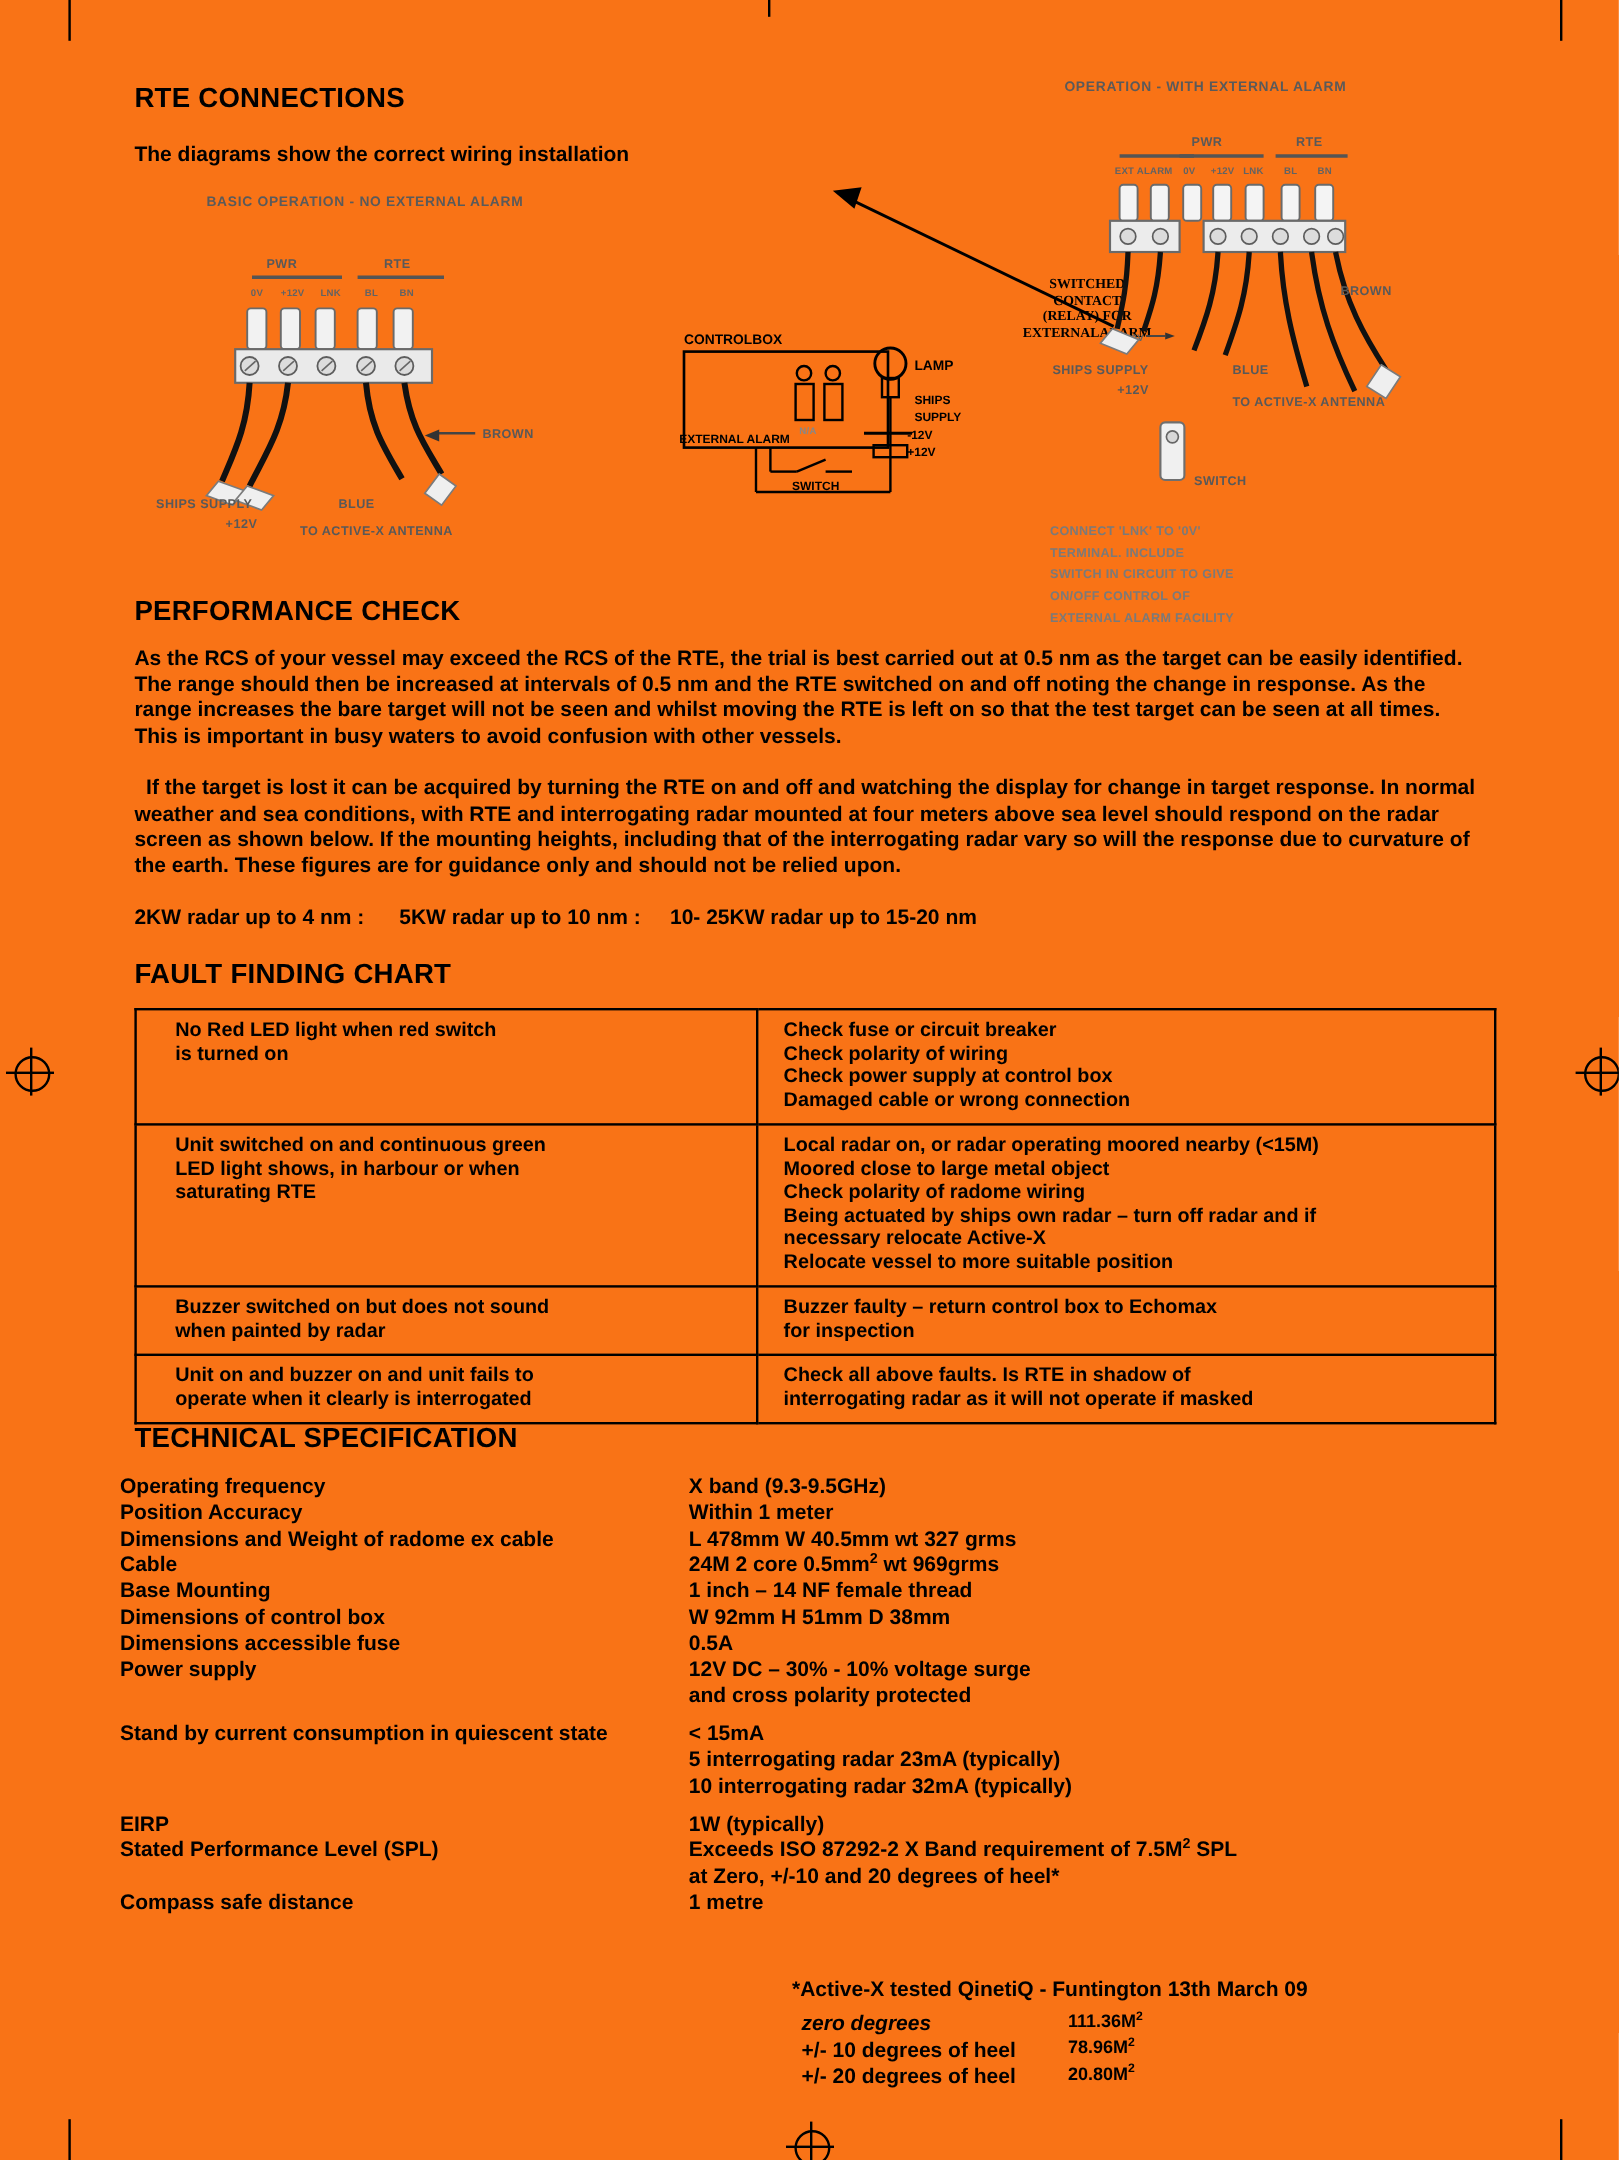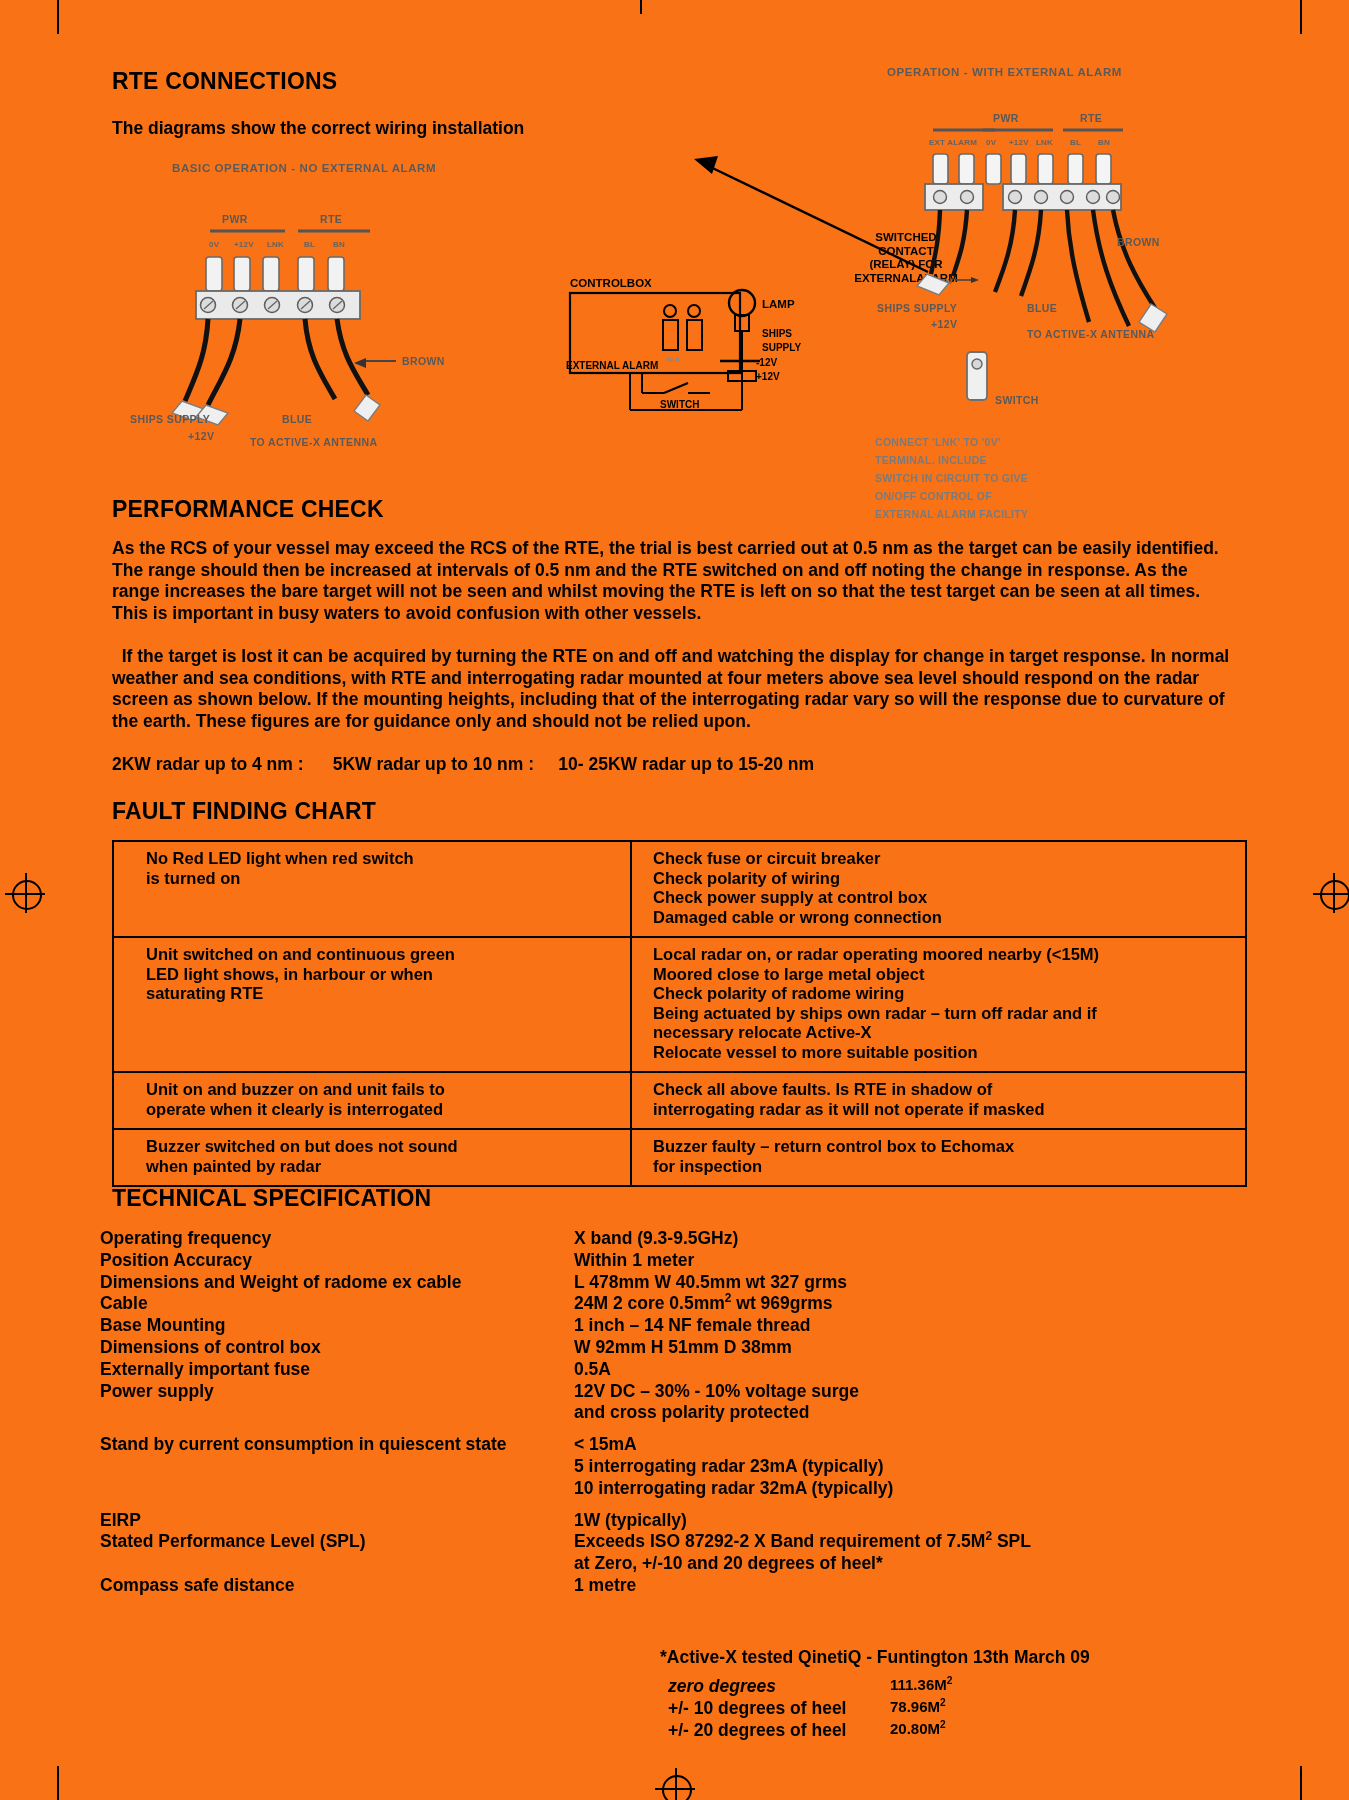--- a/index.html
+++ b/index.html
@@ -265,21 +265,21 @@
     <text class="blk-lbl-sm" x="196" y="101">-12V</text>
     <rect x="168" y="106" width="28" height="10" fill="none" stroke="#000" stroke-width="2"></rect>
     <text class="blk-lbl-sm" x="196" y="115">+12V</text>
   </svg>
 
   <svg class="diagram" style="left:660px; top:140px;" width="280" height="140" viewBox="0 0 280 140">
     <line x1="268" y1="132" x2="40" y2="22" stroke="#000" stroke-width="2.4"></line>
     <path d="M34 19 l 24 -3 l -6 18 z" fill="#000"></path>
   </svg>
 
-  <div class="diagram" style="left:836px; top:231px; width:140px; text-align:center; font-size:11.5px; font-weight:bold; line-height:13.5px;">
+  <div class="diagram" style="left:836px; top:231px; width:140px; text-align:center; font-size:11.5px; font-weight:bold; line-height:13.5px;font-family:Liberation Serif, serif;">
     <div>SWITCHED</div>
     <div>CONTACT</div>
     <div>(RELAY) FOR</div>
     <div>EXTERNALALARM</div>
   </div>
 
   <svg class="diagram" style="left:855px; top:60px;" width="345" height="460" viewBox="0 0 345 460">
     <text class="dgm-title" x="32" y="16">OPERATION - WITH EXTERNAL ALARM</text>
 
     <text class="dgm-lbl" x="138" y="62">PWR</text>
@@ -385,36 +385,36 @@
           <div>Local radar on, or radar operating moored nearby (&lt;15M)</div>
           <div>Moored close to large metal object</div>
           <div>Check polarity of radome wiring</div>
           <div>Being actuated by ships own radar – turn off radar and if</div>
           <div>necessary relocate Active-X</div>
           <div>Relocate vessel to more suitable position</div>
         </td>
       </tr>
       <tr>
         <td class="c1">
+          <div>Buzzer switched on but does not sound</div>
+          <div>when painted by radar</div>
+        </td>
+        <td class="c2">
+          <div>Buzzer faulty – return control box to Echomax</div>
+          <div>for inspection</div>
+        </td>
+      </tr>
+      <tr>
+        <td class="c1">
           <div>Unit on and buzzer on and unit fails to</div>
           <div>operate when it clearly is interrogated</div>
         </td>
         <td class="c2">
           <div>Check all above faults.  Is RTE in shadow of</div>
           <div>interrogating radar as it will not operate if masked</div>
-        </td>
-      </tr>
-      <tr>
-        <td class="c1">
-          <div>Buzzer switched on but does not sound</div>
-          <div>when painted by radar</div>
-        </td>
-        <td class="c2">
-          <div>Buzzer faulty – return control box to Echomax</div>
-          <div>for inspection</div>
         </td>
       </tr>
     </tbody>
   </table>
 
   <div class="h1" style="left:112px; top:1185px;">TECHNICAL SPECIFICATION</div>
 
   <div id="spec-list">
       <div class="spec-row" style="top: 1228px;">
         <span class="spec-label">Operating frequency</span>
@@ -434,21 +434,21 @@
       </div>
       <div class="spec-row" style="top: 1315.2px;">
         <span class="spec-label">Base Mounting</span>
         <span class="spec-value">1 inch – 14 NF female thread</span>
       </div>
       <div class="spec-row" style="top: 1337px;">
         <span class="spec-label">Dimensions of control box</span>
         <span class="spec-value">W  92mm  H  51mm   D 38mm</span>
       </div>
       <div class="spec-row" style="top: 1358.8px;">
-        <span class="spec-label">Externally important fuse</span>
+        <span class="spec-label">Dimensions accessible fuse</span>
         <span class="spec-value">0.5A</span>
       </div>
       <div class="spec-row" style="top: 1380.6px;">
         <span class="spec-label">Power supply</span>
         <span class="spec-value">12V DC – 30% - 10% voltage surge</span>
       </div>
       <div class="spec-row" style="top: 1402.4px;">
         <span class="spec-label"></span>
         <span class="spec-value">and cross polarity protected</span>
       </div>

